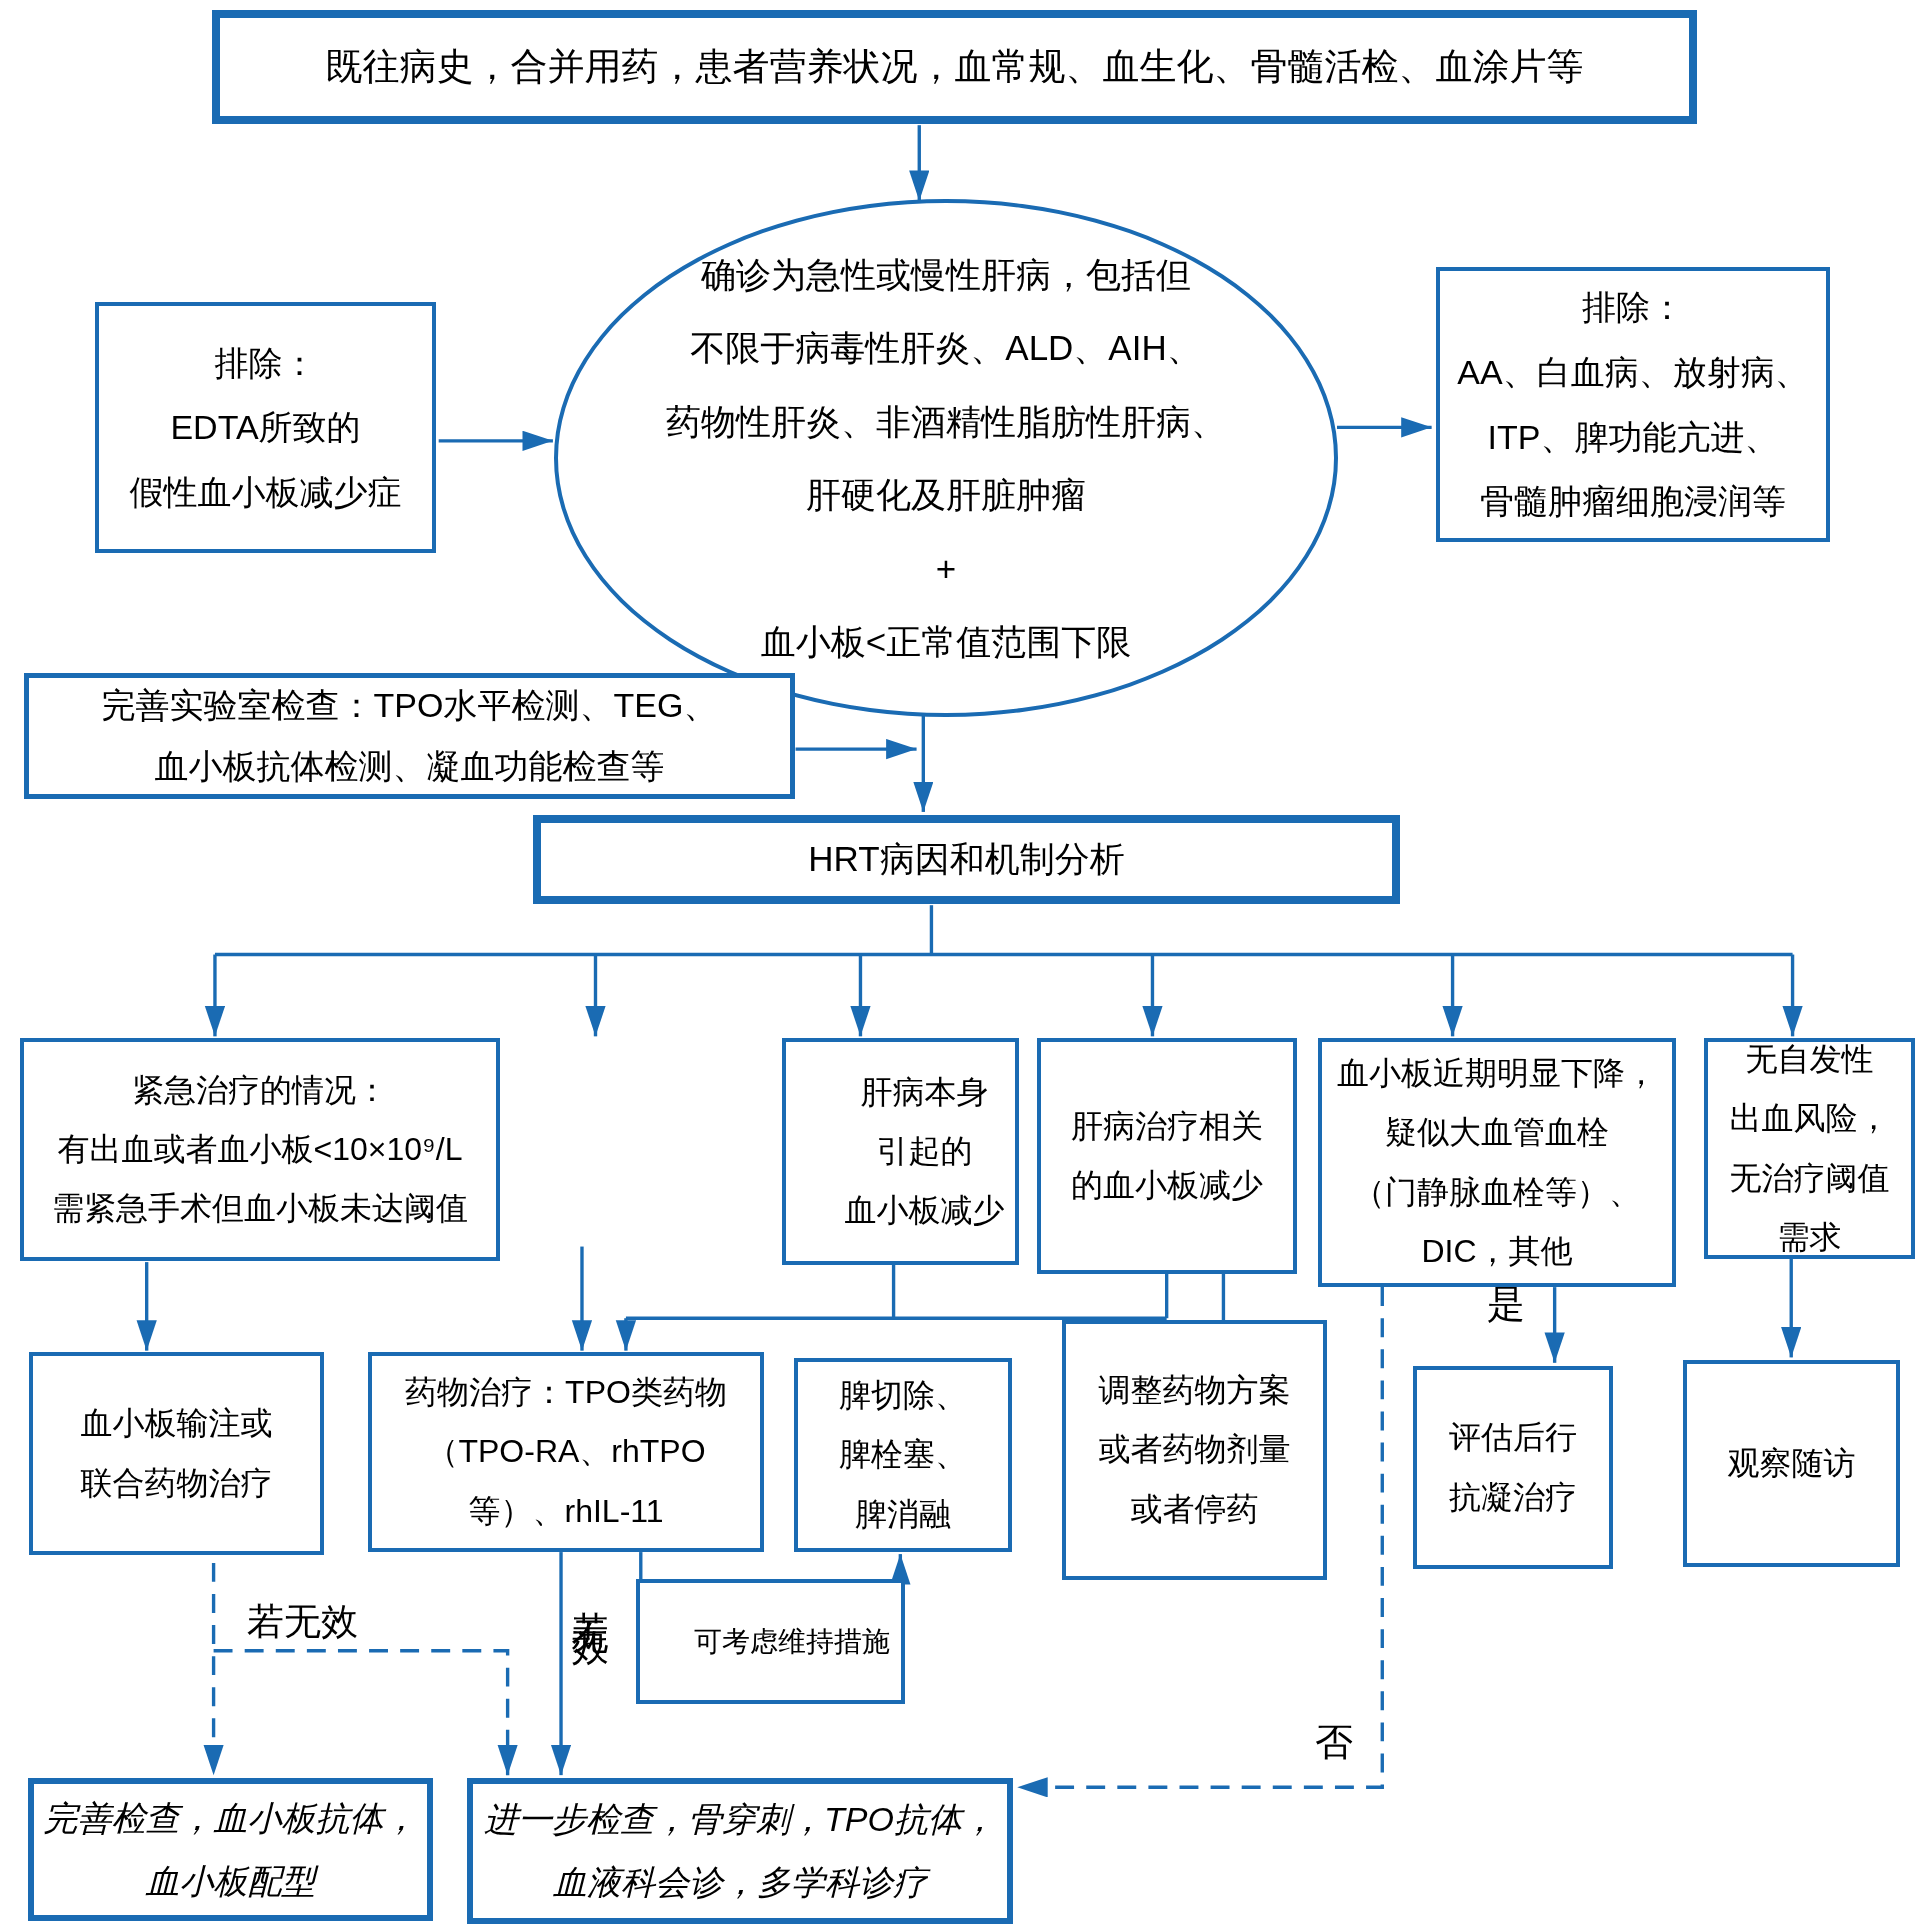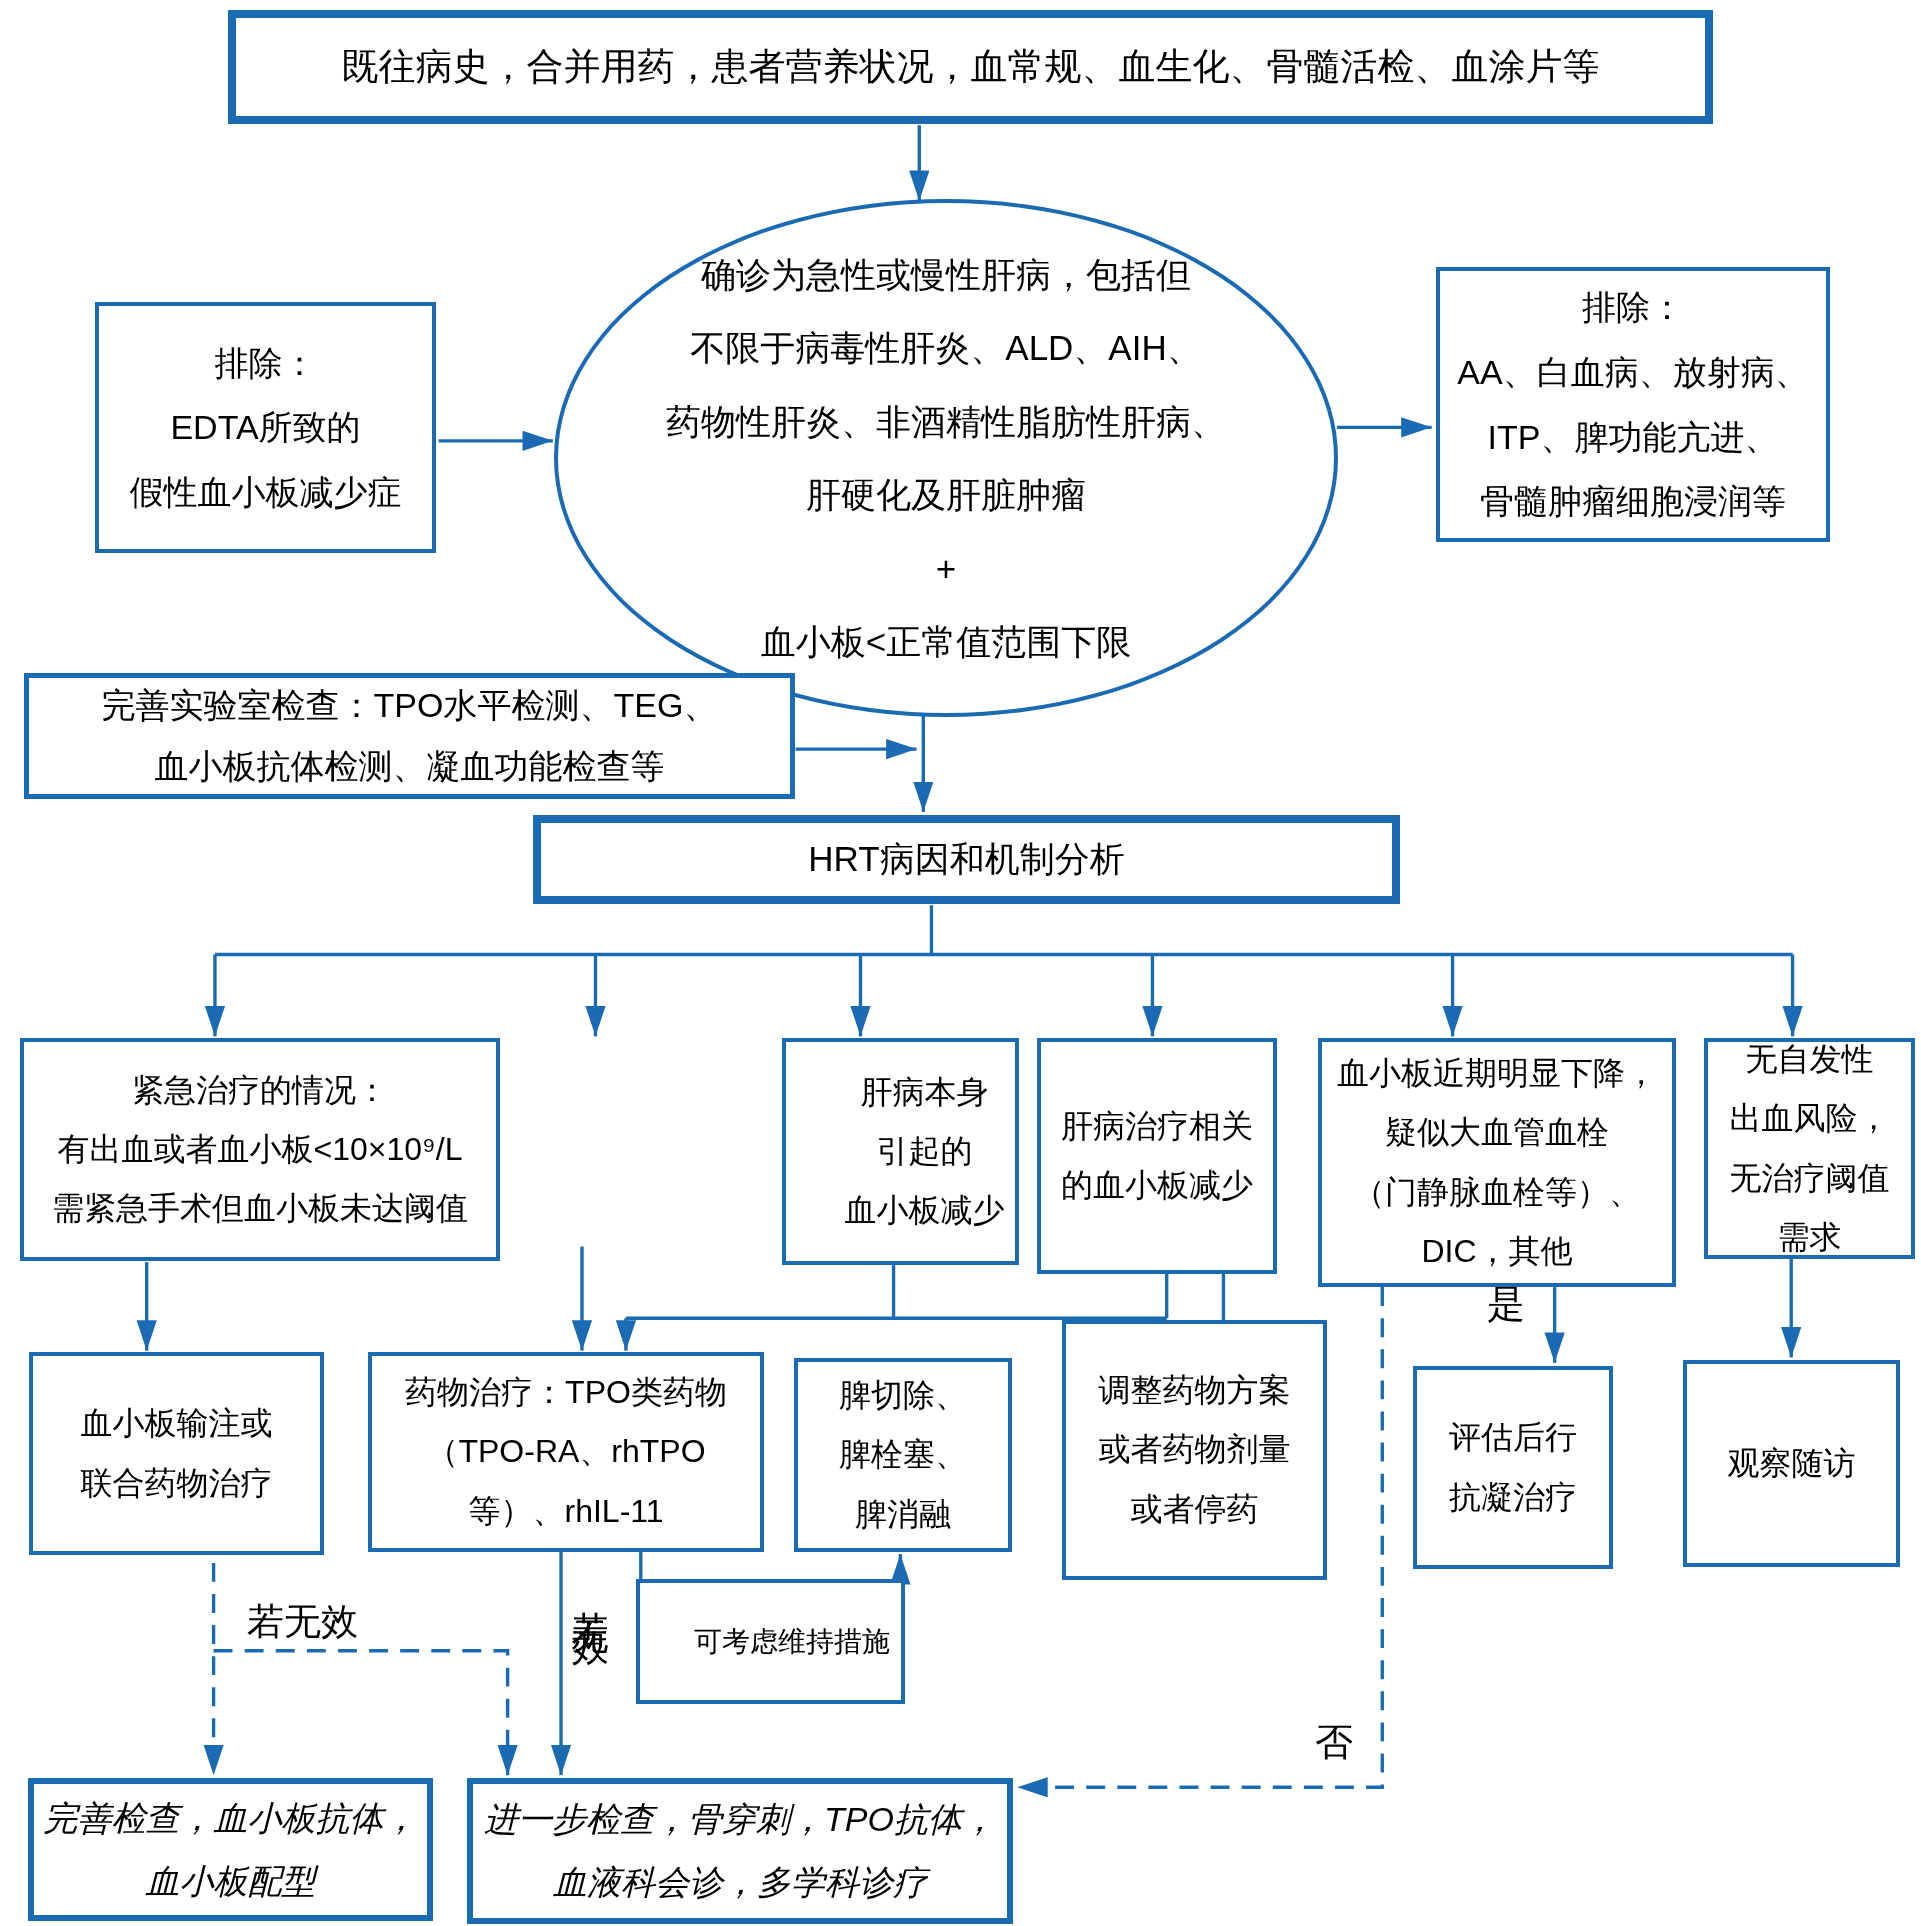--- a/index.html
+++ b/index.html
@@ -25,21 +25,21 @@
     align-items:center;
     justify-content:center;
     text-align:center;
     white-space:pre-line;
     font-size:32px;
     line-height:1.85;
     color:var(--ink);
   }
   .node.thick{border-width:8px;}
   .node.ellipse{border-radius:50%;border-width:4px;font-size:35px;line-height:2.1;padding:27px 61px;}
-  .node.big{font-size:37px;margin-left:16px;}
+  .node.big{font-size:37px;}
   .node.lab{font-size:34px;line-height:1.8;}
   .node.bottom{font-size:34px;border-width:6px;font-style:italic;}
   .node.maintain{border-width:4px;font-size:28px;padding-left:43px;}
   .edge-label{
     position:absolute;
     font-size:38px;
     color:var(--ink);
     background:transparent;
     line-height:1.2;
   }
@@ -126,21 +126,21 @@
 血小板抗体检测、凝血功能检查等</div>
 
   <div class="node thick" style="left:533px;top:815px;width:867px;height:89px;font-size:35px;">HRT病因和机制分析</div>
 
   <div class="node" style="left:20px;top:1038px;width:480px;height:223px;">紧急治疗的情况：
 有出血或者血小板&lt;10×10⁹/L
 需紧急手术但血小板未达阈值</div>
   <div class="node" style="left:782px;top:1038px;width:237px;height:227px;padding-left:48px;">肝病本身
 引起的
 血小板减少</div>
-  <div class="node" style="left:1037px;top:1038px;width:240px;height:236px;">肝病治疗相关
+  <div class="node" style="left:1037px;top:1038px;width:260px;height:236px;">肝病治疗相关
 的血小板减少</div>
   <div class="node" style="left:1318px;top:1038px;width:358px;height:249px;">血小板近期明显下降，
 疑似大血管血栓
 （门静脉血栓等）、
 DIC，其他</div>
   <div class="node" style="left:1704px;top:1038px;width:211px;height:221px;">无自发性
 出血风险，
 无治疗阈值
 需求</div>
 

